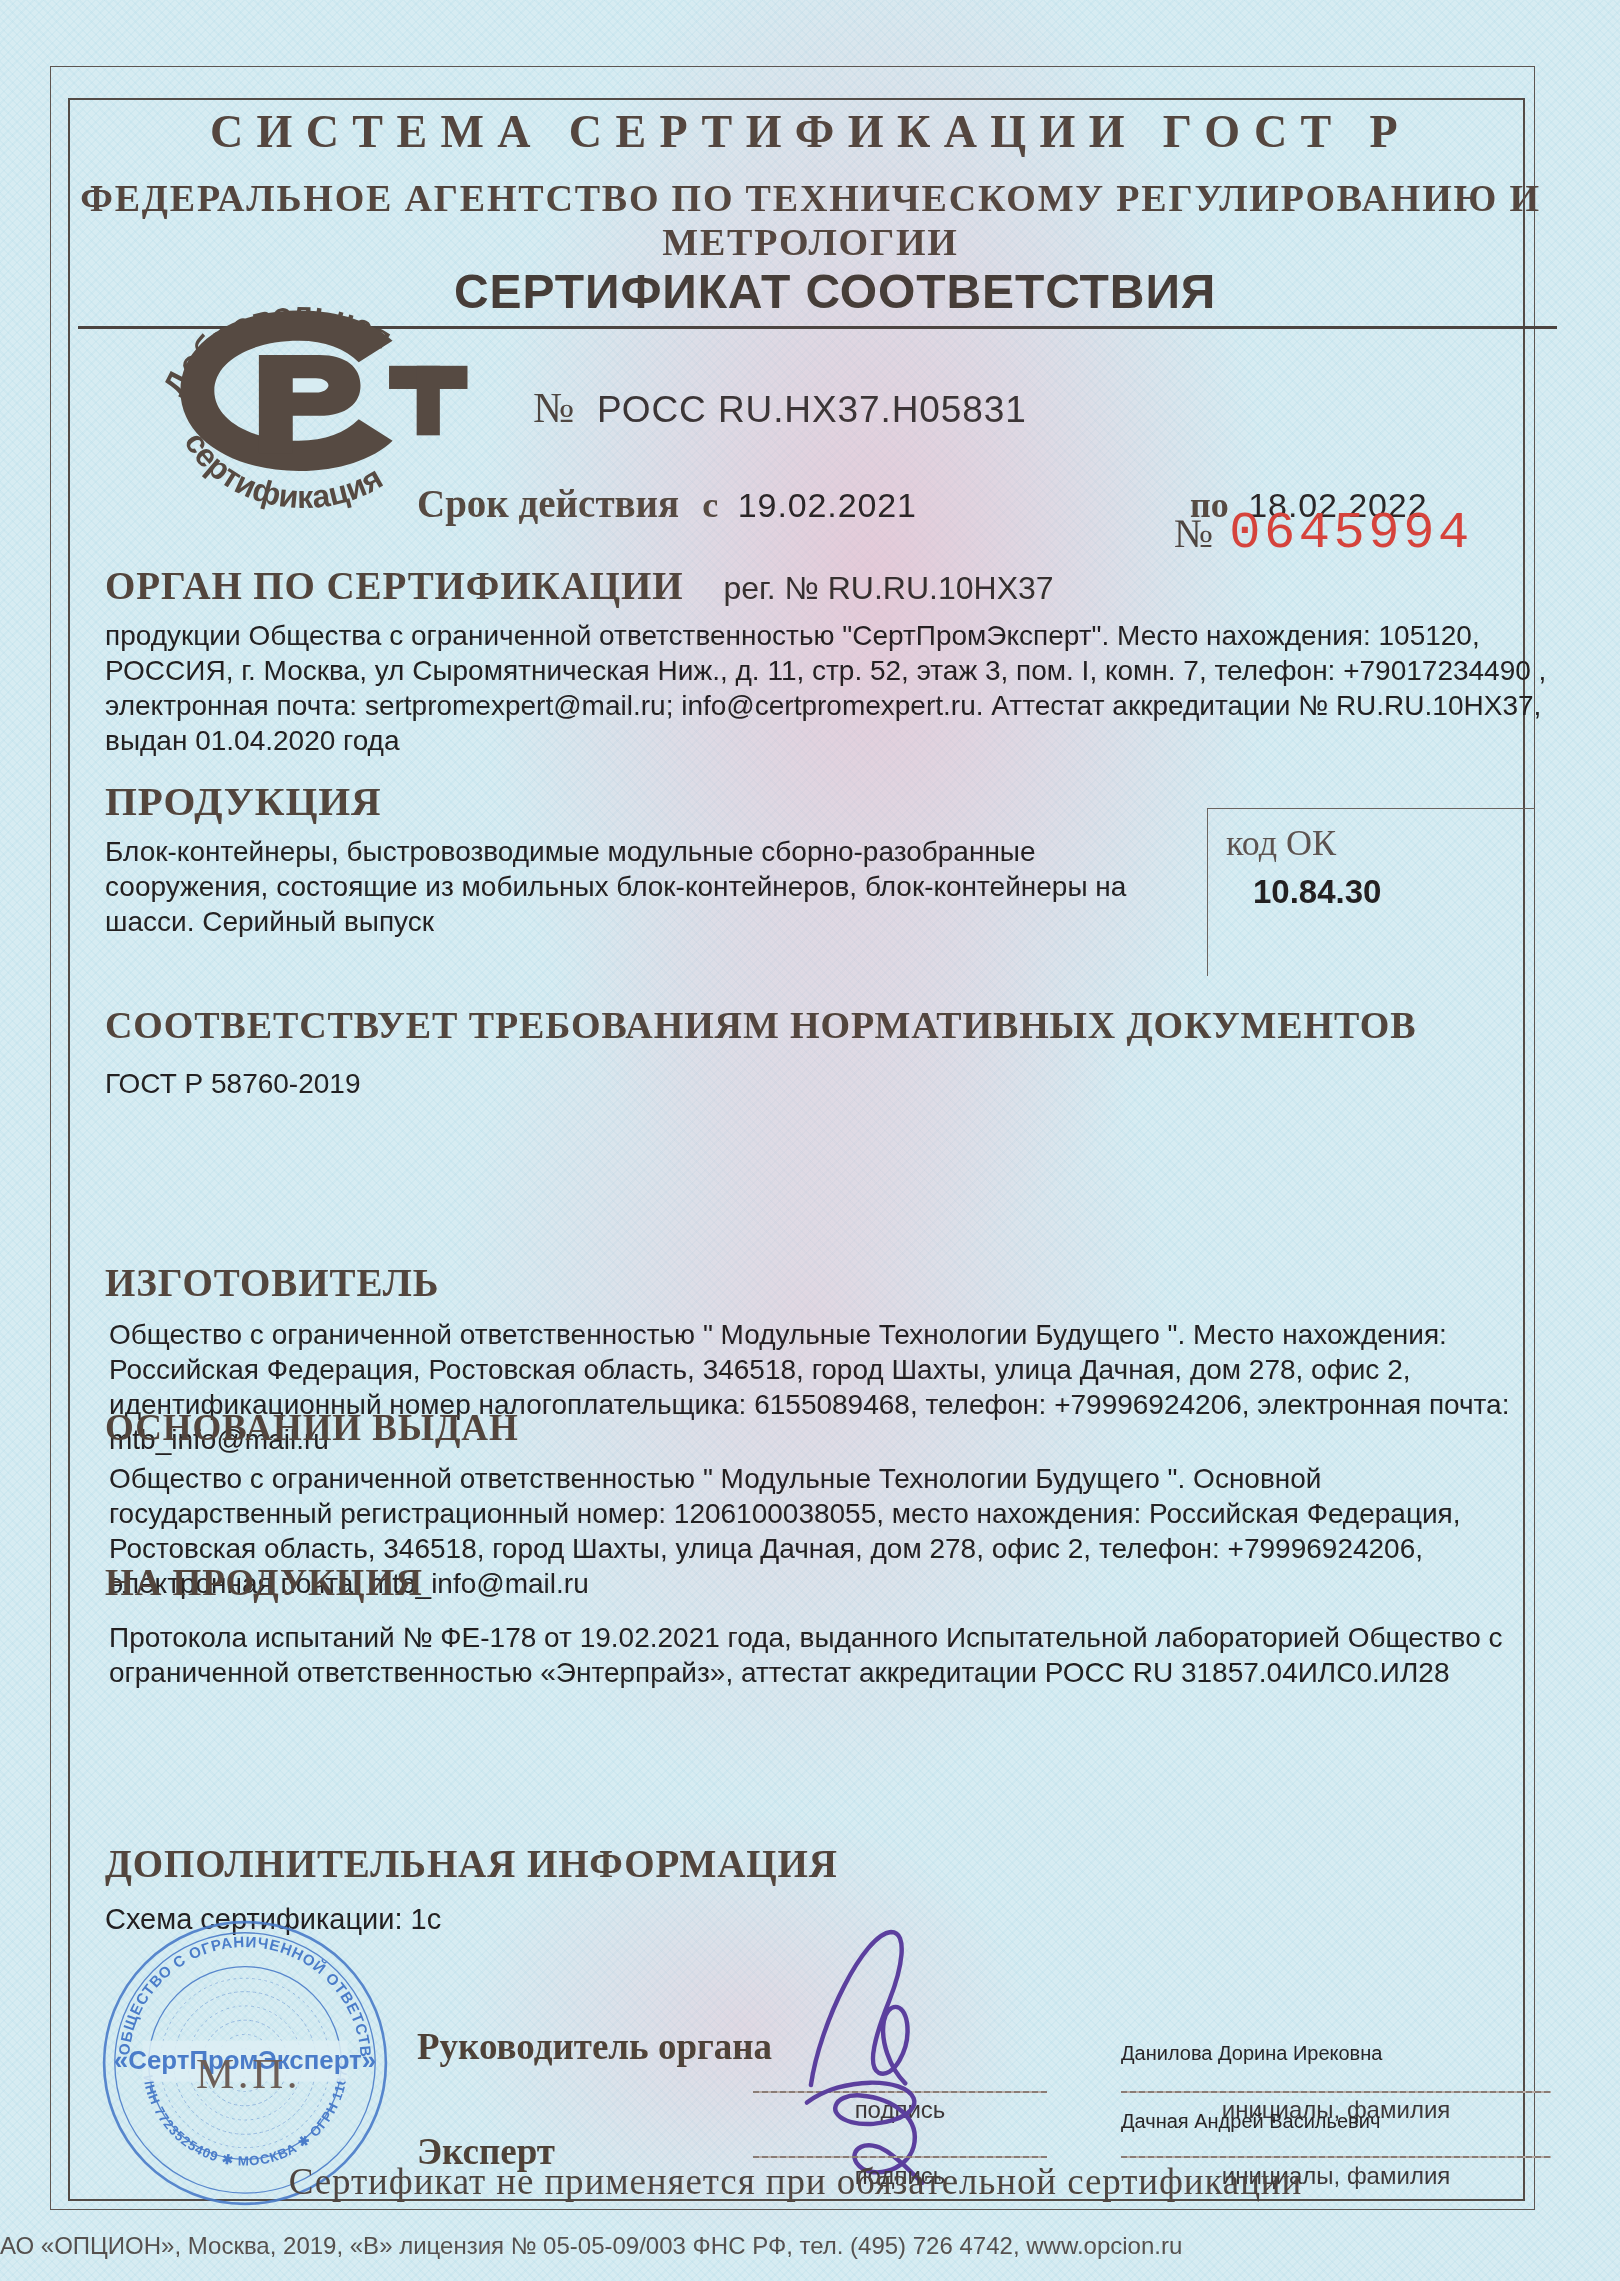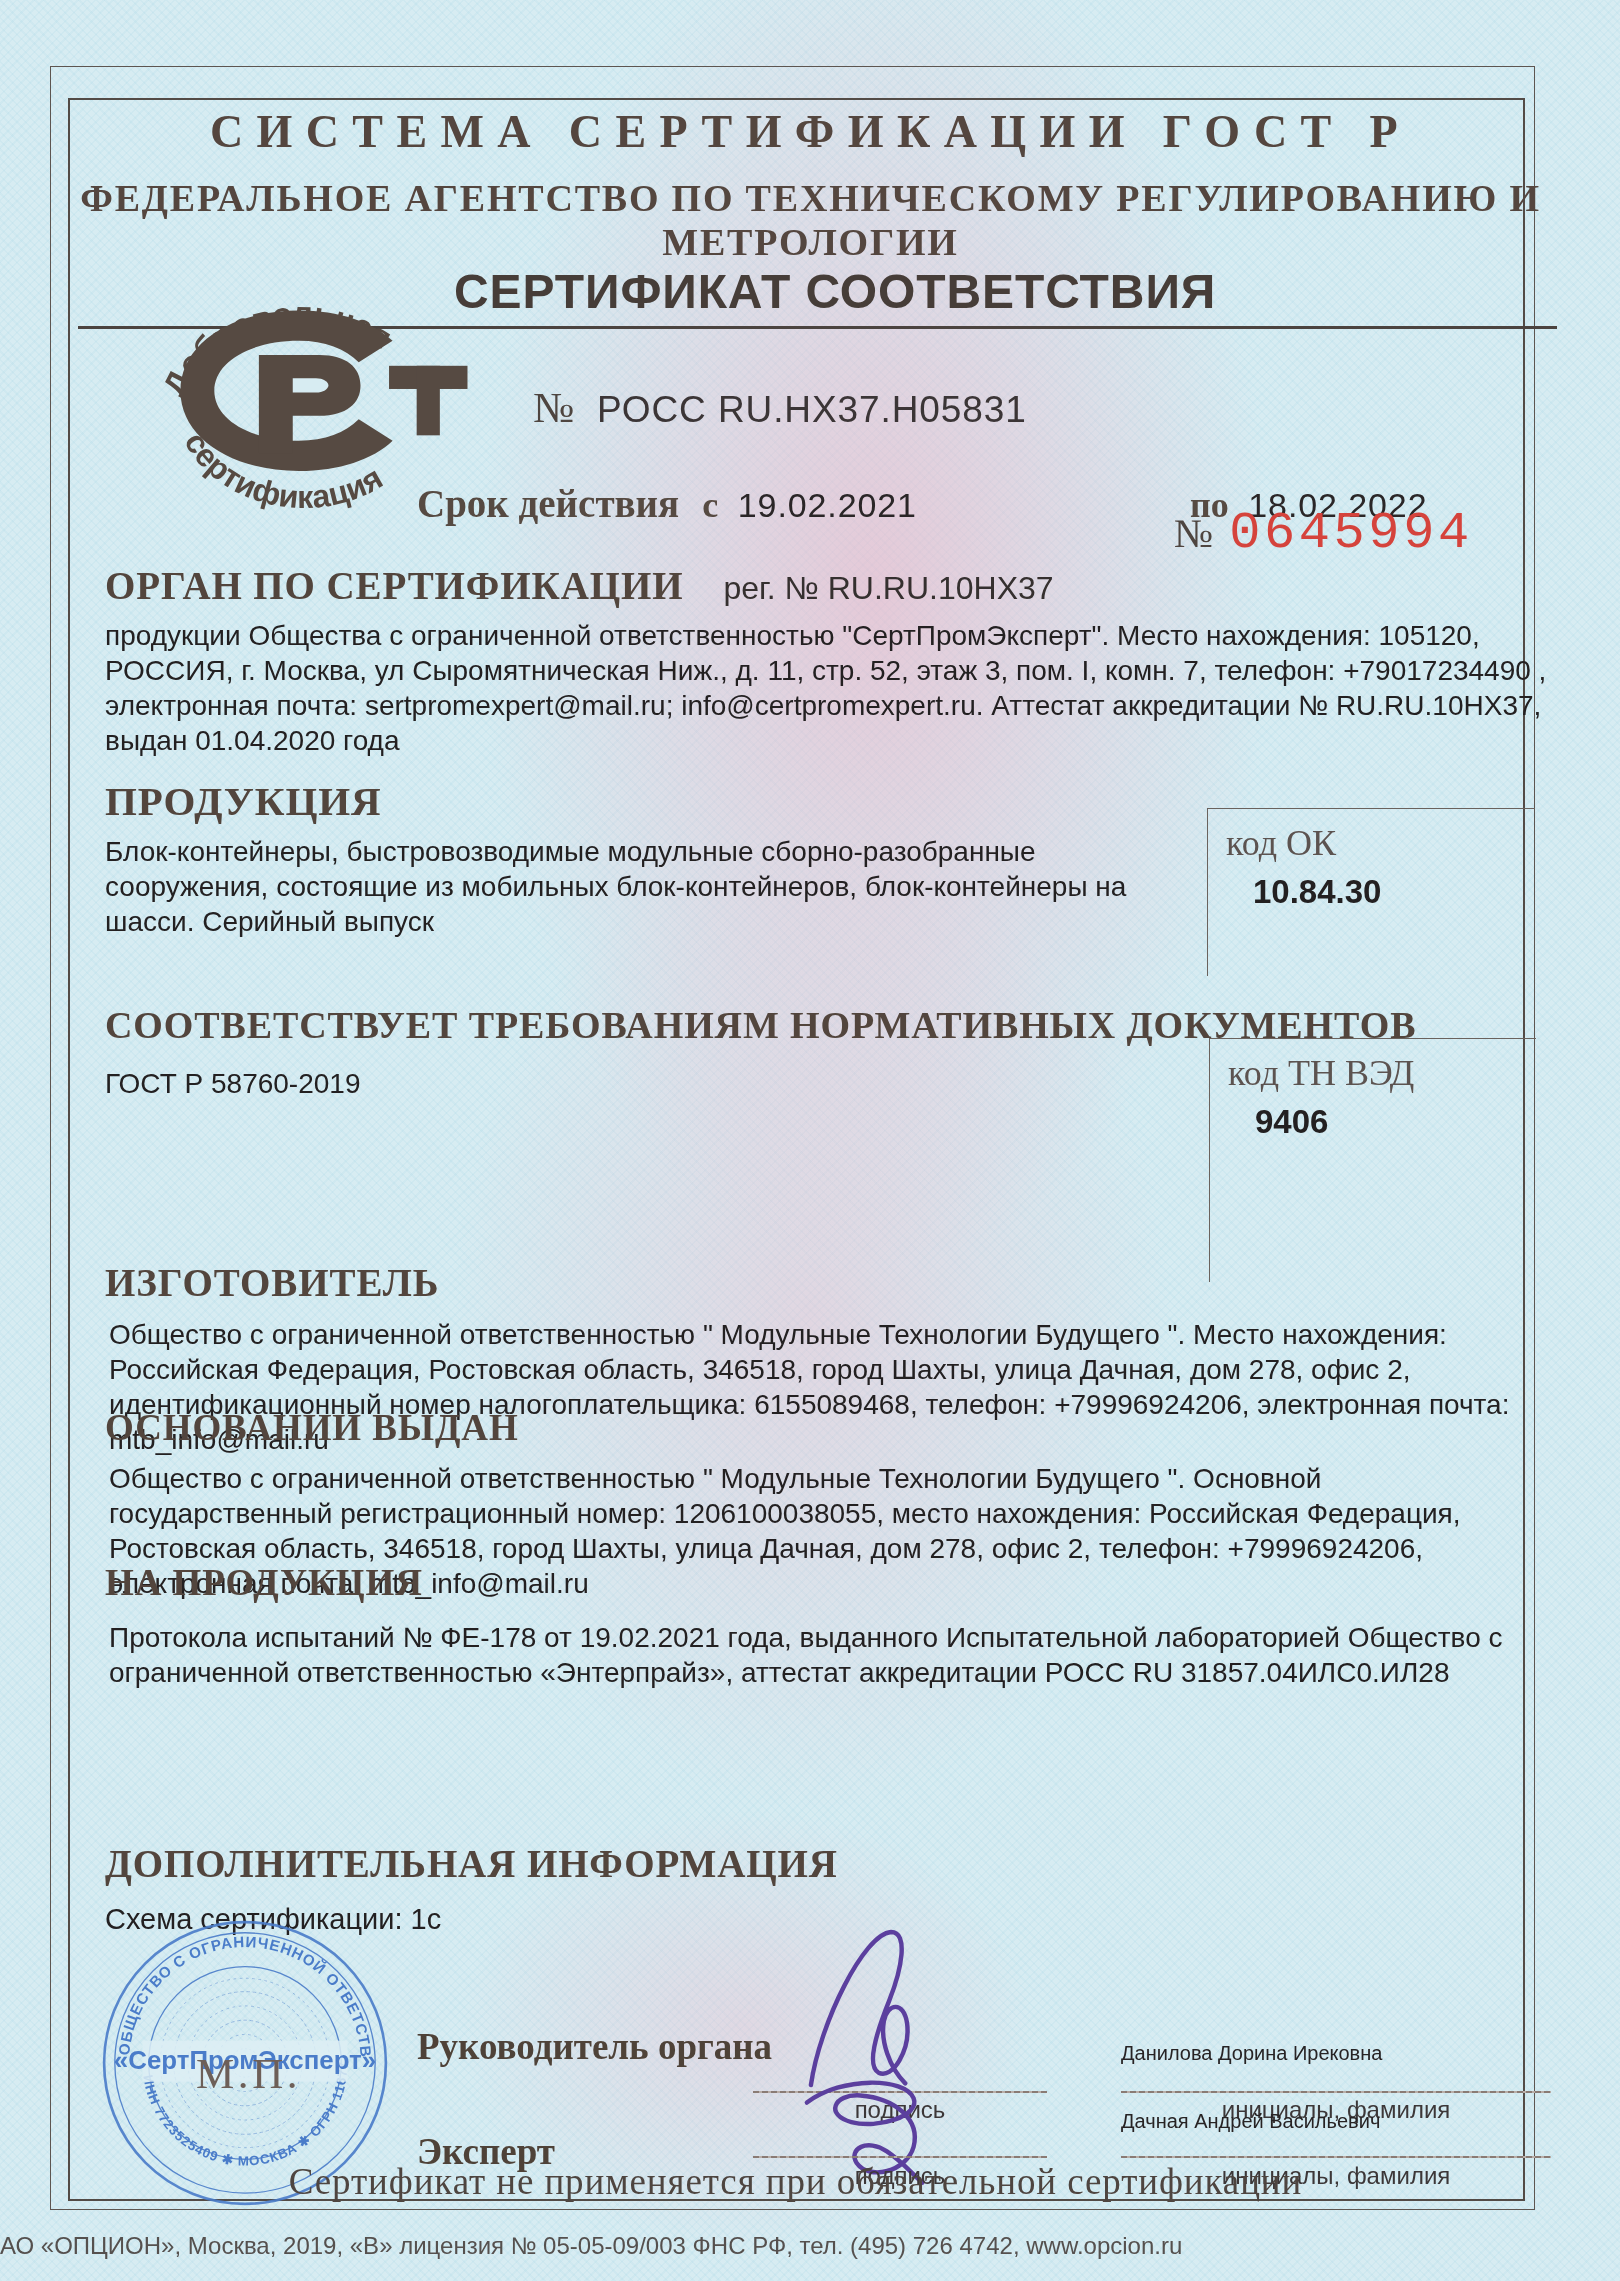--- a/index.html
+++ b/index.html
@@ -110,24 +110,20 @@
 
   <div class="abs serif sec-h" style="left:105px;top:777px;font-size:41px;">ПРОДУКЦИЯ</div>
   <div class="abs body-txt" style="left:105px;top:834px;width:1087px;">Блок-контейнеры, быстровозводимые модульные сборно-разобранные сооружения, состоящие из мобильных блок-контейнеров, блок-контейнеры на шасси. Серийный выпуск</div>
   <div class="abs code-box" style="left:1207px;top:808px;width:309px;height:154px;padding:12.5px 0 0 18px;">
     <div class="code-label">код ОК</div>
     <div class="code-val">10.84.30</div>
   </div>
 
   <div class="abs serif sec-h" style="left:105px;top:1003px;font-size:38px;">СООТВЕТСТВУЕТ ТРЕБОВАНИЯМ НОРМАТИВНЫХ ДОКУМЕНТОВ</div>
   <div class="abs body-txt" style="left:105px;top:1066px;width:1087px;">ГОСТ Р 58760-2019</div>
-  <div class="abs code-box" style="left:1209px;top:1038px;width:308px;height:230px;padding:12.5px 0 0 18px;">
-    <div class="code-label">код ТН ВЭД</div>
-    <div class="code-val">9406</div>
-  </div>
 
   <div class="abs serif sec-h" style="left:105px;top:1260px;font-size:39px;">ИЗГОТОВИТЕЛЬ</div>
   <div class="abs body-txt" style="left:109px;top:1317px;width:1417px;">Общество с ограниченной ответственностью " Модульные Технологии Будущего ". Место нахождения: Российская Федерация, Ростовская область, 346518, город Шахты, улица Дачная, дом 278, офис 2, идентификационный номер налогоплательщика: 6155089468, телефон: +79996924206, электронная почта: mtb_info@mail.ru</div>
 
   <div class="abs serif sec-h" style="left:105px;top:1406px;font-size:37px;">ОСНОВАНИИ ВЫДАН</div>
   <div class="abs body-txt" style="left:109px;top:1461px;width:1426px;">Общество с ограниченной ответственностью " Модульные Технологии Будущего ". Основной государственный регистрационный номер: 1206100038055, место нахождения: Российская Федерация, Ростовская область, 346518, город Шахты, улица Дачная, дом 278, офис 2, телефон: +79996924206, электронная почта: mtb_info@mail.ru</div>
 
   <div class="abs serif sec-h" style="left:105px;top:1561px;font-size:37px;">НА ПРОДУКЦИЯ</div>
   <div class="abs body-txt" style="left:109px;top:1620px;width:1426px;">Протокола испытаний № ФЕ-178 от 19.02.2021 года, выданного Испытательной лабораторией Общество с ограниченной ответственностью «Энтерпрайз», аттестат аккредитации РОСС RU 31857.04ИЛС0.ИЛ28</div>
 

